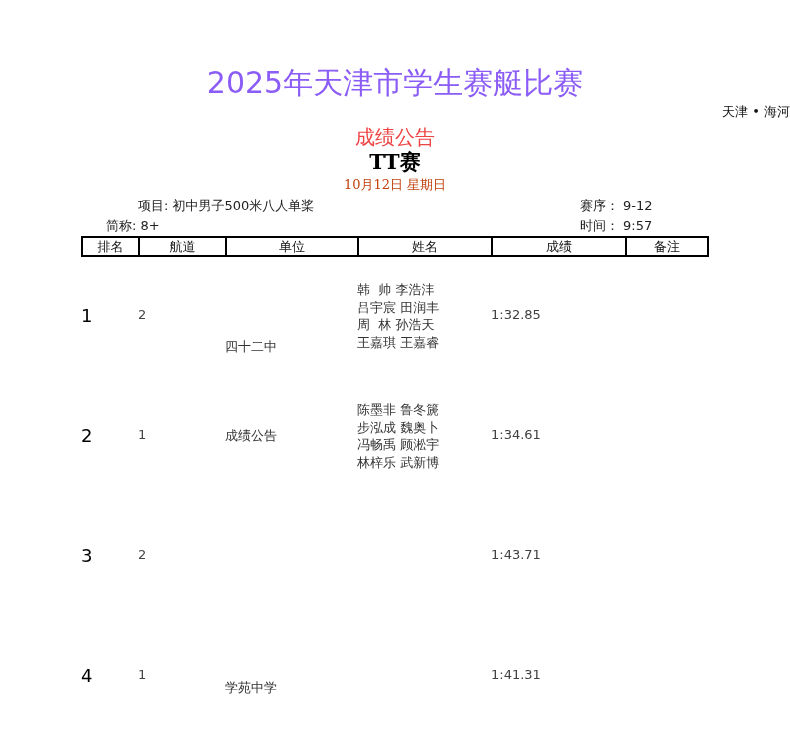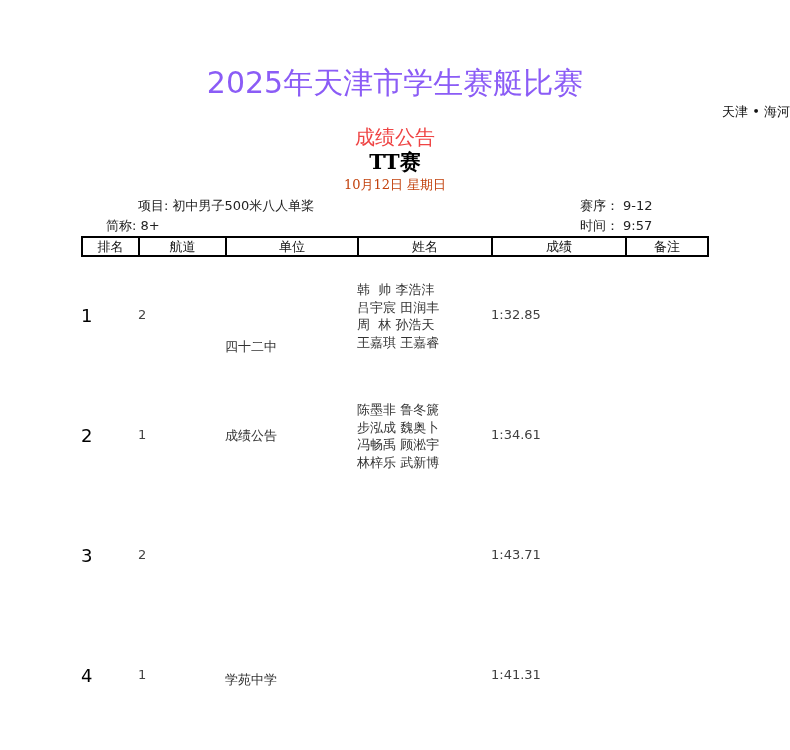--- a/index.html
+++ b/index.html
@@ -97,16 +97,16 @@
 <div class="row" style="top:511px; height:95px;">
   <div class="cell rank" style="top:34px;">3</div>
   <div class="cell lane" style="top:36px;">2</div>
   <div class="cell time" style="top:36px;">1:43.71</div>
   <div class="cell note" style="top:36px;"></div>
 </div>
 
 <div class="row" style="top:631px; height:95px;">
   <div class="cell rank" style="top:34px;">4</div>
   <div class="cell lane" style="top:36px;">1</div>
-  <div class="cell unit" style="top:40px;">学苑中学</div>
+  <div class="cell unit" style="top:48px;">学苑中学</div>
   <div class="cell time" style="top:36px;">1:41.31</div>
   <div class="cell note" style="top:36px;"></div>
 </div>
 
 </body></html>

